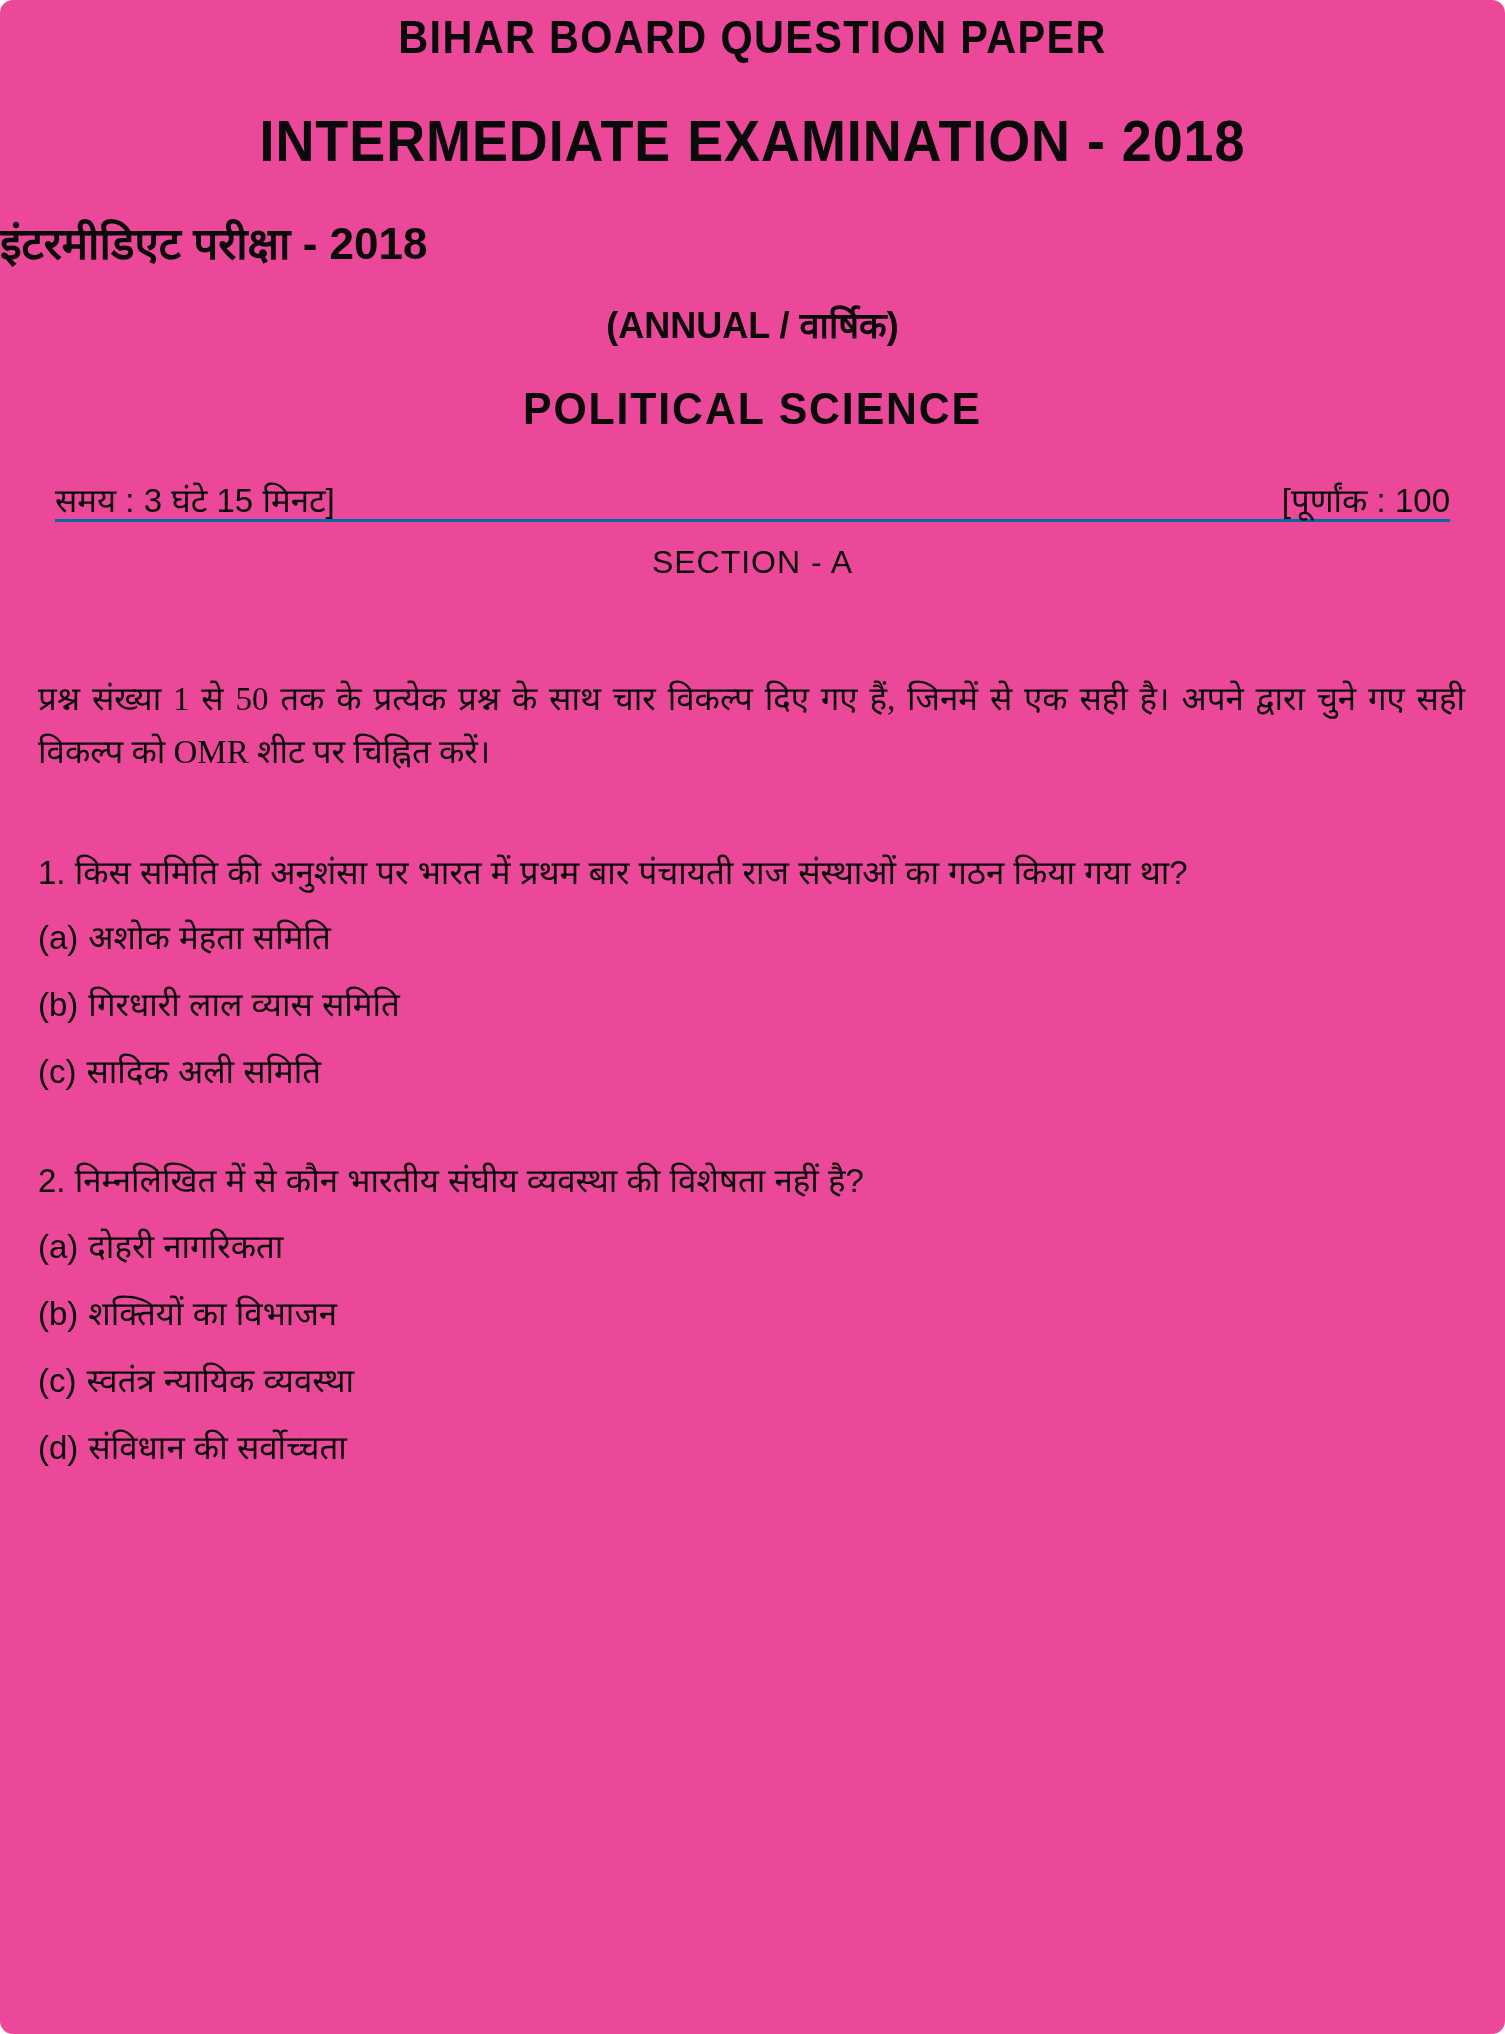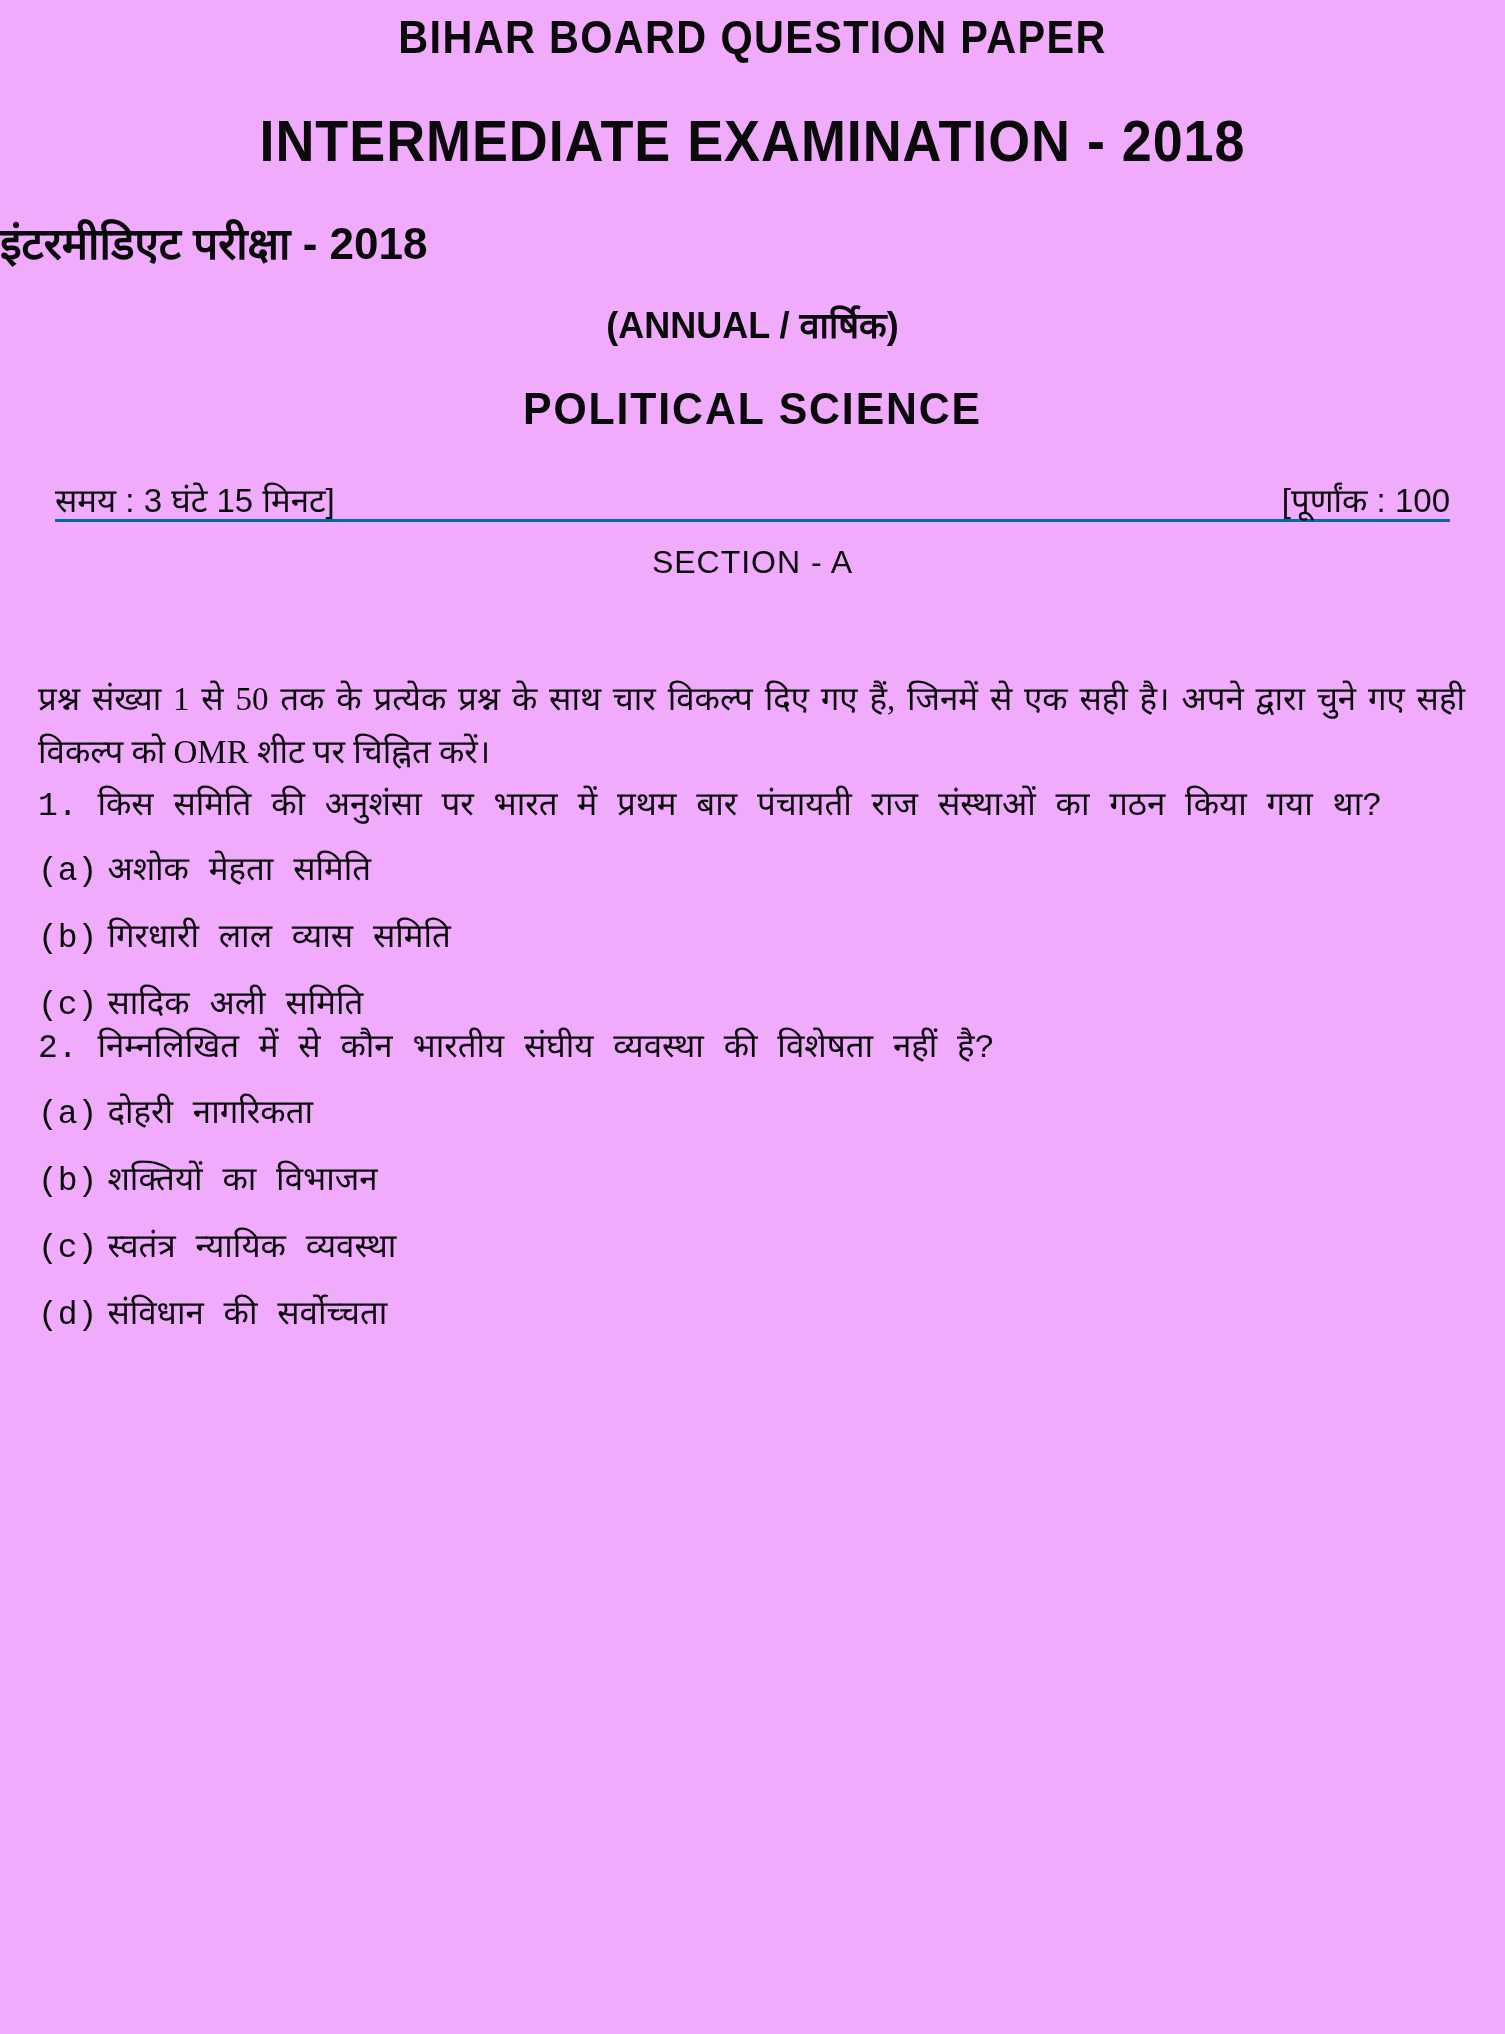--- a/index.html
+++ b/index.html
@@ -14,23 +14,24 @@
     position: relative;
     font-family: "Liberation Sans", "DejaVu Sans", sans-serif;
     color: #0a0a0a;
     overflow: hidden;
   }
 
   .page {
     position: relative;
     width: 1505px;
     height: 2034px;
-    background: #f0abfc;
+    background: #ec4899;
     padding: 0;
     box-sizing: border-box;
+    border-radius: 13px;
   }
 
   
   .hdr-paper-name {
     text-align: center;
     font-weight: bold;
     font-size: 46px;
     letter-spacing: 1.5px;
     line-height: 1;
     padding-top: 14px;
@@ -124,21 +125,21 @@
   .instructions {
     margin-top: 92px;
     font-size: 33px;
     line-height: 1.62;
     text-align: justify;
     text-justify: inter-word;
     font-family: Liberation Serif, serif;
   }
 
   .question-block {
-    font-family: Liberation Mono, monospace;
+    margin-top: 66px;
   }
 
   .question-text {
     font-size: 33px;
     line-height: 1.62;
     text-align: justify;
     text-justify: inter-word;
   }
 
   .options {

